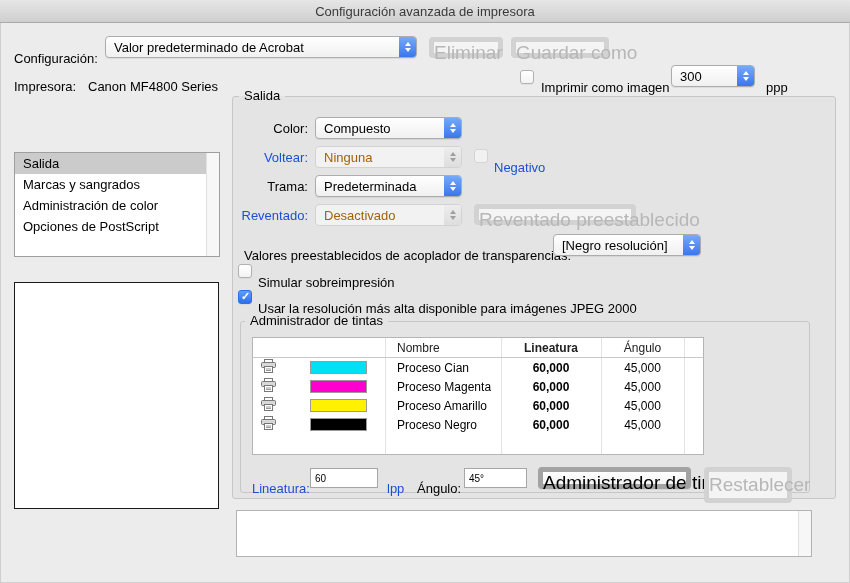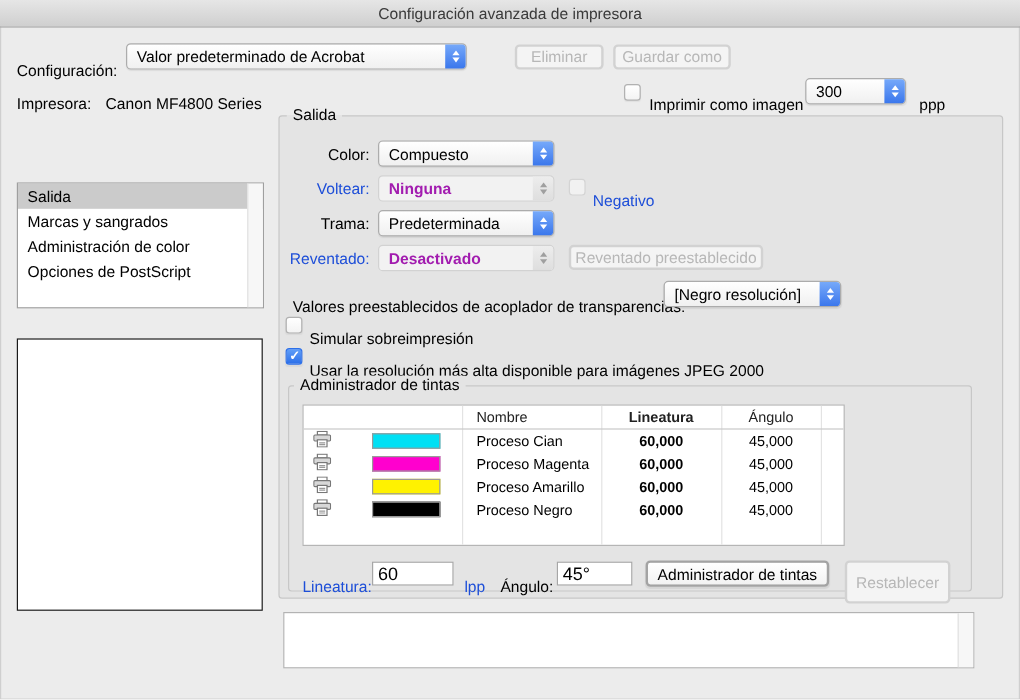--- a/index.html
+++ b/index.html
@@ -31,29 +31,29 @@
   .popup .plbl { flex:1; padding:0 8px 0 8px; white-space:nowrap; overflow:hidden; font-size:13px; }
   .popup .arr {
     width:17px; height:100%; border-radius:0 3px 3px 0;
     background:linear-gradient(#76a9fa,#3b77ec);
     display:flex; flex-direction:column; align-items:center; justify-content:center;
     flex:0 0 17px;
   }
   .tu { width:0; height:0; border-left:3px solid transparent; border-right:3px solid transparent; border-bottom:4px solid #fff; margin-bottom:2px; }
   .td { width:0; height:0; border-left:3px solid transparent; border-right:3px solid transparent; border-top:4px solid #fff; }
   .popup.off { background:#f2f2f2; border-color:#d2d2d2; box-shadow:none; }
-  .popup.off .plbl { color:#a21caf;font-weight:bold; }
+  .popup.off .plbl { color:#a16207; }
   .popup.off .arr { background:linear-gradient(#ededed,#dedede); }
   .popup.off .tu { border-bottom-color:#9f9f9f; }
   .popup.off .td { border-top-color:#9f9f9f; }
 
   
   .btn {
-    position:absolute; height:21px; border:2px solid #a3a3a3; border-radius:4px;
-    background:linear-gradient(#ffffff,#f2f2f2); font-family:inherit; font-size:13px; color:#000;
+    position:absolute; height:21px; border:5px solid #a3a3a3; border-radius:4px;
+    background:linear-gradient(#ffffff,#f2f2f2); font-family:inherit; font-size:19px; color:#000;
     box-shadow:0 1px 1px rgba(0,0,0,.07); cursor:default; white-space:nowrap;
   }
   .btn.off { color:#b7b7b7; background:#f4f4f4; border-color:#d2d2d2; box-shadow:none; }
 
   
   .cb {
     position:absolute; width:14px; height:14px; border:1px solid #b1b1b1; border-radius:3px;
     background:linear-gradient(#ffffff,#f3f3f3); box-shadow:0 1px 1px rgba(0,0,0,.05);
   }
   .cb.checked { background:linear-gradient(#5f9ef8,#2c6fe9); border-color:#2c6fe9; }
@@ -78,35 +78,35 @@
   .it-header { position:relative; display:flex; height:20px; line-height:20px; border-bottom:1px solid #c9c9c9; font-size:12px; color:#222; }
   .it-row { position:relative; display:flex; height:19px; align-items:center; font-size:12px; }
   .c1 { flex:0 0 48px; display:flex; align-items:center; padding-left:8px; }
   .c2 { flex:0 0 84px; display:flex; align-items:center; padding-left:9px; }
   .c3 { flex:0 0 116px; padding-left:12px; white-space:nowrap; }
   .c4 { flex:0 0 100px; text-align:center;font-weight:bold; }
   .c5 { flex:0 0 83px; text-align:center; }
   .c6 { flex:1; }
   .swatch { display:inline-block; width:57px; height:13px; border:1px solid #9a9a9a; }
 
-  .tinput { position:absolute; height:20px; border:1px solid #a6a6a6; background:#fff; font-family:inherit; font-size:15px; padding:0 4px; }
+  .tinput { position:absolute; height:20px; border:1px solid #a6a6a6; background:#fff; font-family:inherit; font-size:10px; padding:0 4px; }
 
   .descbox { position:absolute; left:236px; top:510px; width:576px; height:47px; background:#fff; border:1px solid #b3b3b3; }
 </style>
 </head>
 <body>
 
 <div class="window">
 
   <div class="titlebar">
     <span>Configuración avanzada de impresora</span>
   </div>
 
   <span class="lbl" style="left:14px;top:41px">Configuración:</span>
-  <div class="popup" style="left:105px;top:36px;width:284px">
+  <div class="popup" style="left:105px;top:36px;width:312px">
     <span class="plbl">Valor predeterminado de Acrobat</span>
     <span class="arr">
         <i class="tu"></i>
         <i class="td"></i>
       </span>
   </div>
   <button class="btn off" style="left:429px;top:37px;width:74px">Eliminar</button>
   <button class="btn off" style="left:511px;top:37px;width:98px">Guardar como</button>
 
   <span class="lbl" style="left:14px;top:69px">Impresora:</span>

